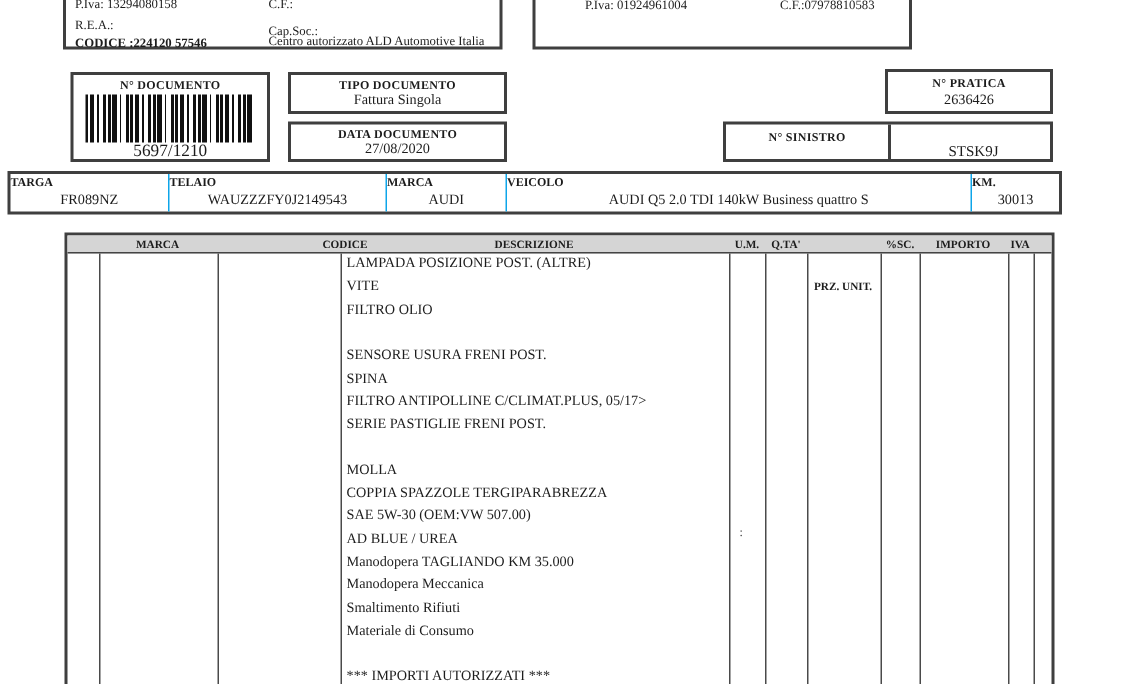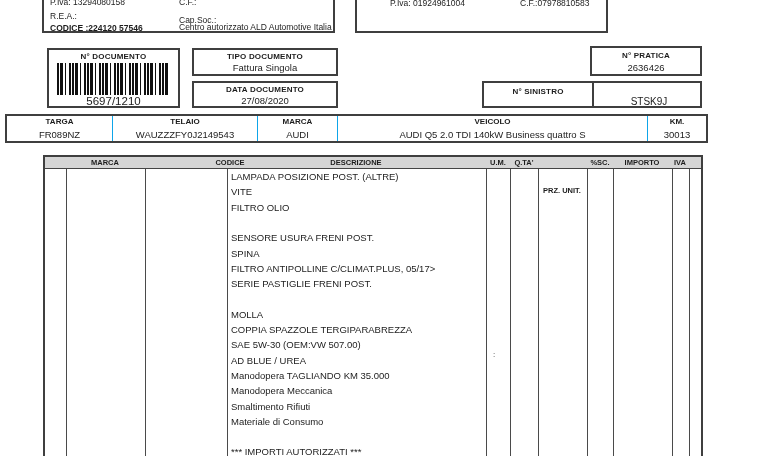--- a/index.html
+++ b/index.html
@@ -1,31 +1,31 @@
 <!DOCTYPE html>
 <html><head>
 <meta charset="utf-8">
 <style>
   html,body{margin:0;padding:0;background:#ffffff;}
   #page{position:relative;width:762px;height:456px;background:#ffffff;overflow:hidden;
-        font-family:Liberation Sans, sans-serif;color:#1c1c1c;}
+        font-family:Liberation Serif, serif;color:#1c1c1c;}
   .abs{position:absolute;}
   .box{position:absolute;border:2px solid #3f3f3f;background:#fff;box-sizing:border-box;}
   .lbl{font-weight:bold;font-size:8px;letter-spacing:.2px;white-space:nowrap;}
   .val{font-size:9.5px;white-space:nowrap;}
   .ctr{left:0;right:0;text-align:center;}
   .small{font-size:8.5px;line-height:10px;white-space:nowrap;}
   .tight{font-size:8.5px;line-height:8px;white-space:nowrap;}
   .barcode{position:absolute;background:
      repeating-linear-gradient(90deg,#101010 0 2px,#fff 2px 3px,#101010 3px 6px,#fff 6px 8px,
      #101010 8px 9px,#fff 9px 12px,#101010 12px 14px,#fff 14px 15px);}
   
   .vcell{position:absolute;top:0;bottom:0;border-left:1px solid #0ea5e9;box-sizing:border-box;}
   .vcell.first{border-left:none;}
-  .vlbl{position:absolute;top:1px;left:0;right:0;text-align:center;font-weight:bold;font-size:8px;}
+  .vlbl{position:absolute;top:1px;left:0;right:0;text-align:left;font-weight:bold;font-size:8px;}
   .vval{position:absolute;top:13px;left:0;right:0;text-align:center;font-size:9.5px;white-space:nowrap;}
   
   #itable{position:absolute;left:43px;top:155px;width:660px;height:312px;
           border:2px solid #3f3f3f;box-sizing:border-box;background:#fff;}
   #thead{position:absolute;left:0;right:0;top:0;height:11px;background:#d5d5d5;
          border-bottom:1px solid #444;}
   #thead span{position:absolute;transform:translateX(-50%);font-weight:bold;font-size:7.5px;
          line-height:11px;white-space:nowrap;}
   #tbody{position:absolute;left:0;right:0;top:12px;bottom:0;}
   .vl{position:absolute;top:0;bottom:0;width:1px;background:#4a4a4a;}

